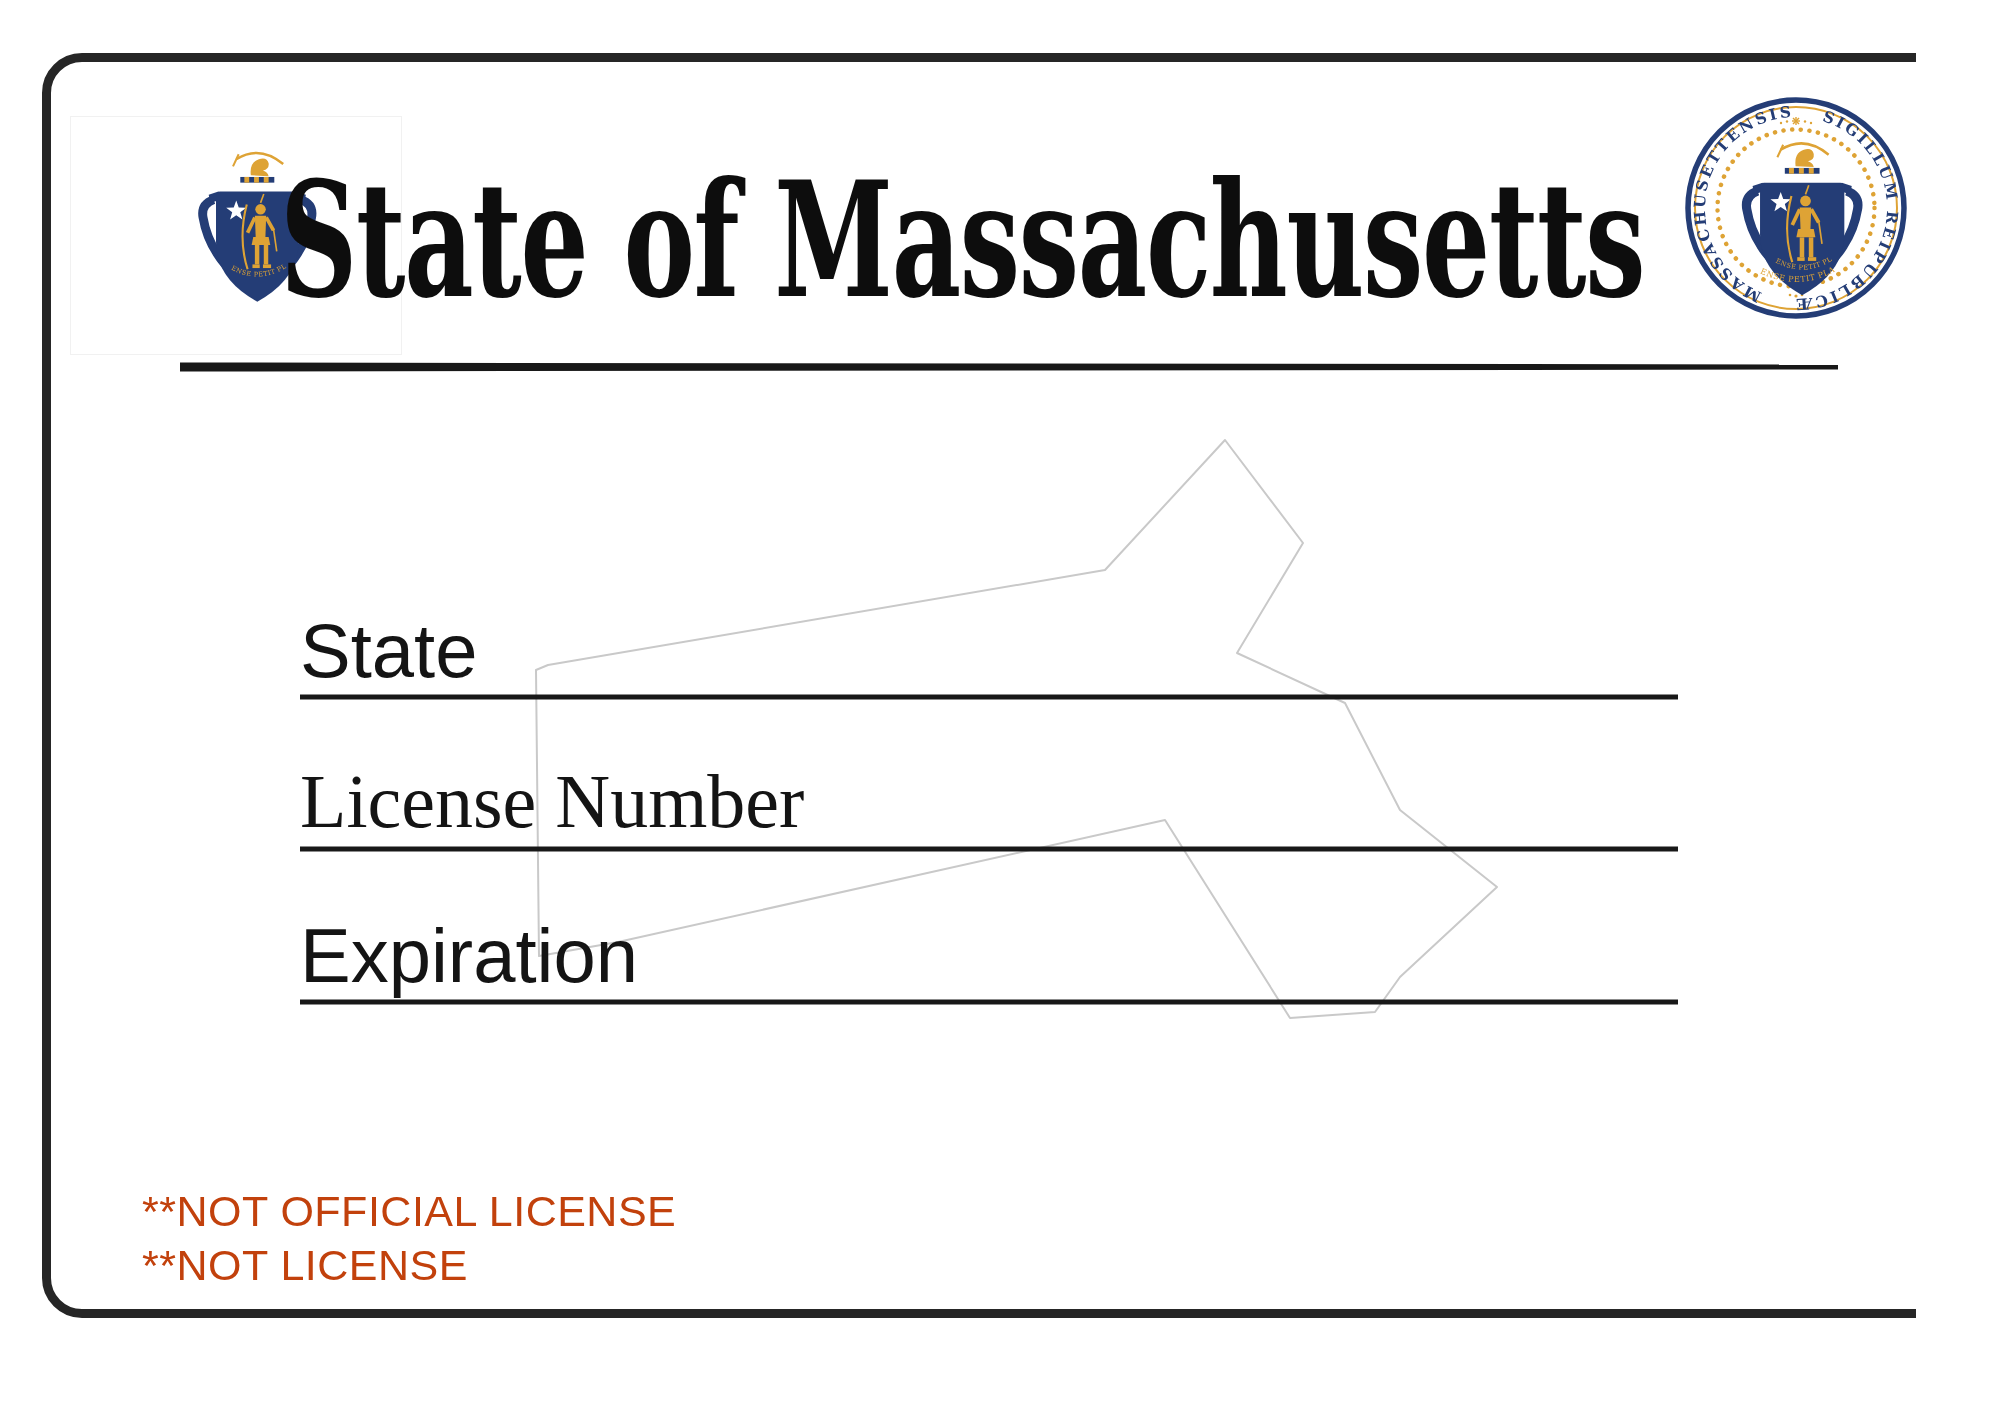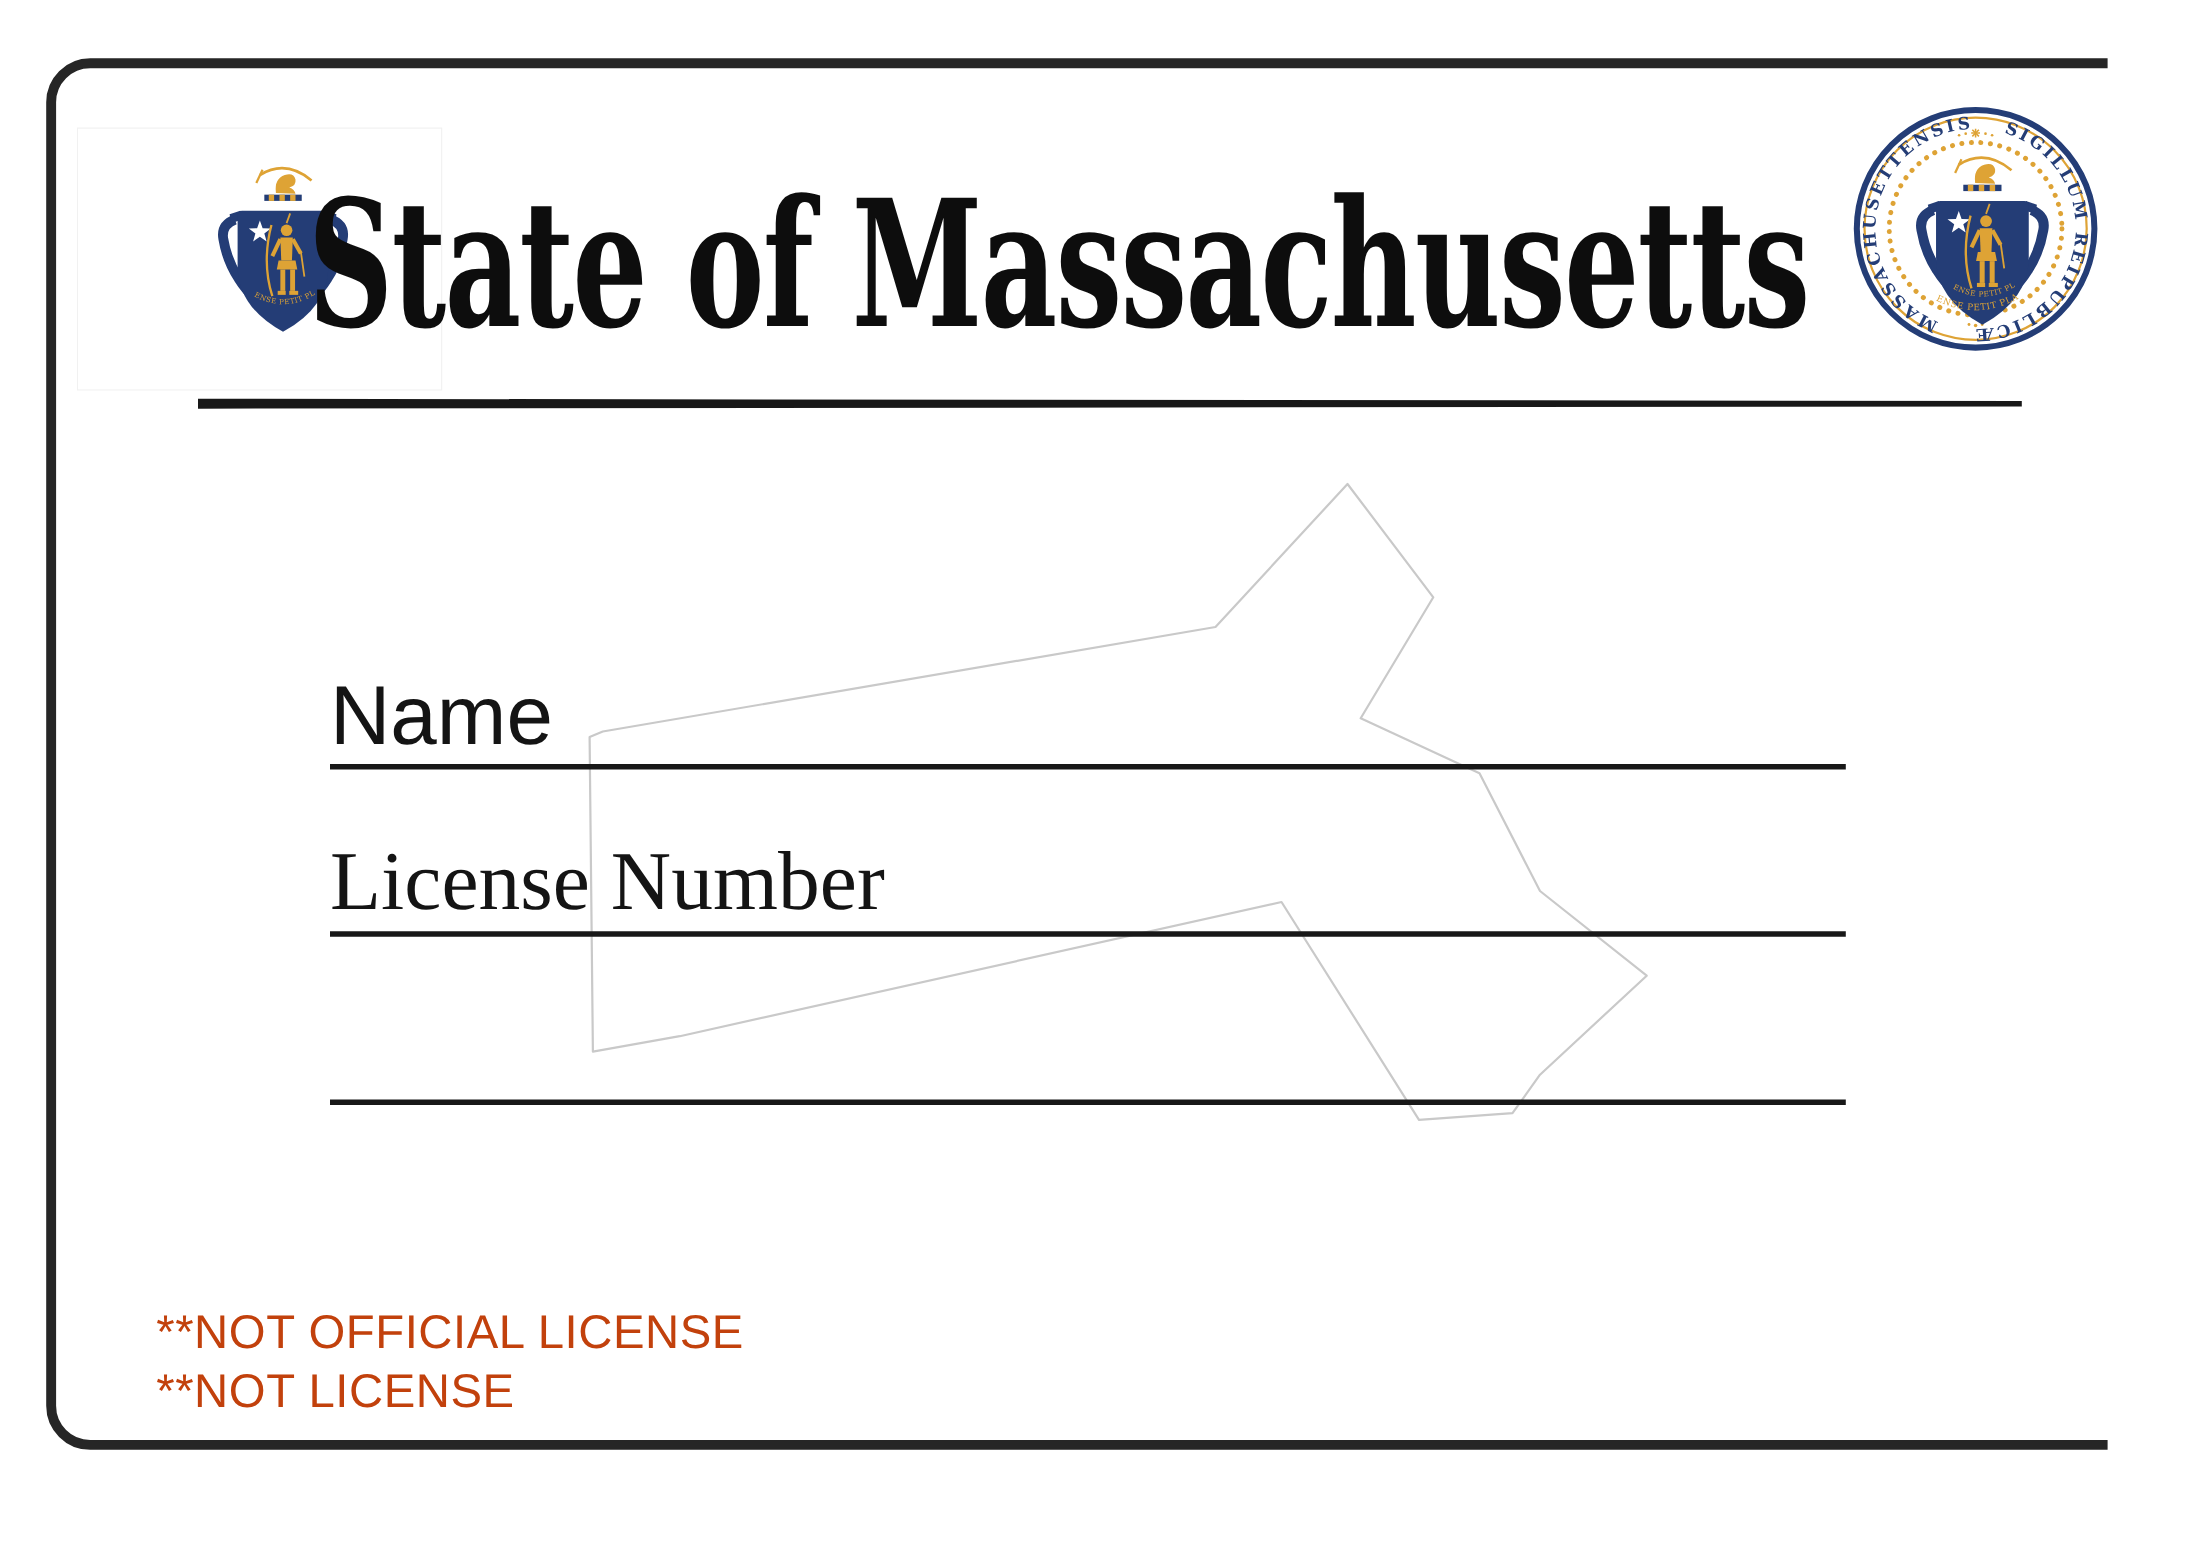--- a/index.html
+++ b/index.html
@@ -162,19 +162,20 @@
     </g>
 
     <defs>
         <path id="sealMottoCurve" d="M76,178 Q114,198 152,178"></path>
       </defs>
     <text class="motto-text" font-size="6.5">
       <textPath href="#sealMottoCurve" startOffset="2">ENSE PETIT PLACIDAM SUB LIBERTATE QUIETEM</textPath>
     </text>
   </svg>
 
-  <div class="field-label lbl-name">Name</div>
+  <div class="field-label lbl-name">State</div>
   <div class="field-label lbl-license">License Number</div>
+  <div class="field-label lbl-expiration">Expiration</div>
 
   <div class="foot foot-1">**NOT OFFICIAL LICENSE</div>
   <div class="foot foot-2">**NOT LICENSE</div>
 
 </div>
 
 </body></html>

